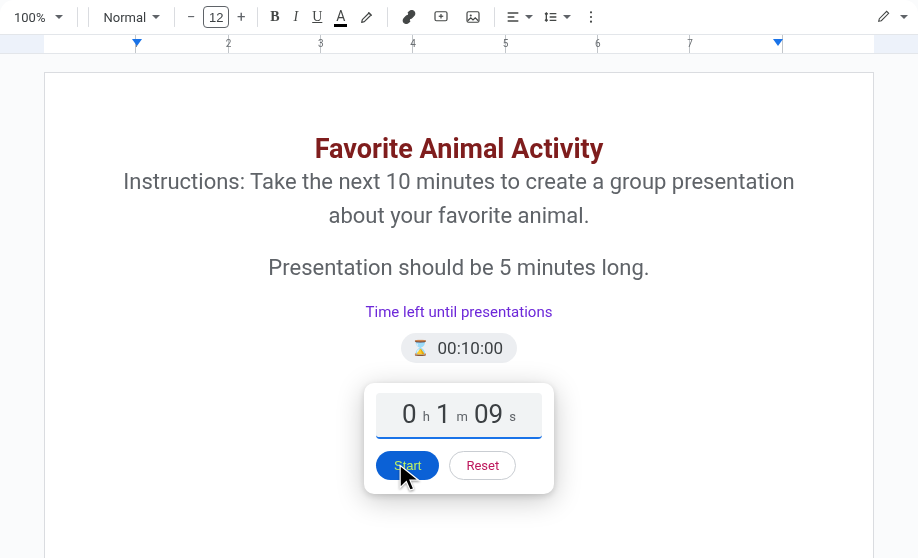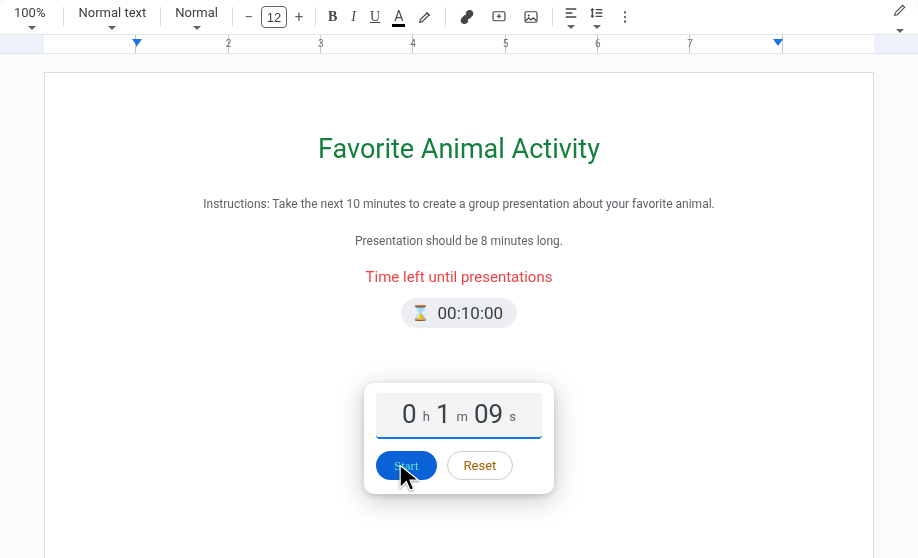--- a/index.html
+++ b/index.html
@@ -23,21 +23,20 @@
     font-size: 13px;
   }
   .tb-btn, .tb-sep, .tb-drop {
     display: flex;
     align-items: center;
     justify-content: center;
     height: 26px;
     border-radius: 4px;
     padding: 0 6px;
     cursor: default;
-    flex-direction: column;
   }
   .tb-drop { gap: 6px; padding: 0 8px; }
   .caret {
     width: 0; height: 0;
     border-left: 4px solid transparent;
     border-right: 4px solid transparent;
     border-top: 4px solid #5f6368;
   }
   .tb-sep {
     width: 1px; height: 20px; padding: 0;
@@ -121,33 +120,32 @@
   .page {
     width: 830px;
     min-height: 620px;
     background:#fff;
     border:1px solid #dadce0;
     padding: 60px 60px 60px 60px;
     text-align:center;
     position:relative;
   }
   .doc-title {
-    color:#15803d;
+    color:#7f1d1d;
     font-size:27px;
-    font-weight:400;
-    margin-bottom:30px;
+    font-weight:700;
   }
   .doc-para {
     color:#5f6368;
-    font-size:12px;
+    font-size:22px;
     line-height:1.55;
     margin-bottom:18px;
   }
   .doc-sub {
-    color:#ef4444;
+    color:#6d28d9;
     font-size:15px;
     margin-bottom:12px;
   }
   .timer-chip {
     display:inline-flex; align-items:center; gap:8px;
     background:#eceef1;
     border-radius:18px;
     padding:5px 14px 5px 10px;
     font-size:17px;
     color:#3c4043;
@@ -170,28 +168,28 @@
     border-bottom:2px solid #1a73e8;
     height:46px;
     display:flex; align-items:baseline; justify-content:center;
     gap:6px;
     padding-top:8px;
   }
   .tnum { font-size:26px; color:#3c4043; font-weight:400; line-height:1; }
   .tlab { font-size:13px; color:#5f6368; position:relative; top:-2px; }
   .popup-btns { display:flex; gap:10px; margin-top:12px; }
   .btn-start {
-    background:#1a73e8; color:#5eead4;
+    background:#1a73e8; color:#bef264;
     border:none; border-radius:18px;
     padding:0 18px; font-size:13px;
-    font-family:Liberation Serif, serif;
+    font-family:Liberation Sans, sans-serif;
   }
   .btn-start.hover { background:#0b61d6; }
   .btn-reset {
-    background:#fff; color:#a16207;
+    background:#fff; color:#be185d;
     border:1px solid #c9cdd2; border-radius:18px;
     padding:6px 16px; font-size:13px;
     font-family:inherit;
   }
   .cursor {
     position:absolute;
     top:390px; left:50%;
     transform: translateX(-62px);
     pointer-events:none;
   }
@@ -199,24 +197,20 @@
 </style>
 </head>
 <body>
 
 <div class="toolbar">
   <div class="tb-drop">
     <span class="zoom-val">100%</span>
     <span class="caret"></span>
   </div>
   <div class="tb-sep"></div>
-  <div class="tb-drop">
-    <span>Normal text</span>
-    <span class="caret"></span>
-  </div>
   <div class="tb-sep"></div>
   <div class="tb-drop">
     <span>Normal</span>
     <span class="caret"></span>
   </div>
   <div class="tb-sep"></div>
   <div class="fontsize-box">
     <div class="fs-btn tb-btn">
         <span>−</span>
       </div>
@@ -326,21 +320,21 @@
     </div>
   </div>
   <div class="indent-marker left"></div>
   <div class="indent-marker right"></div>
 </div>
 
 <div class="canvas">
   <div class="page">
     <div class="doc-title">Favorite Animal Activity</div>
     <div class="doc-para" style="max-width:700px;margin-left:auto;margin-right:auto;">Instructions: Take the next 10 minutes to create a group presentation about your favorite animal.</div>
-    <div class="doc-para">Presentation should be 8 minutes long.</div>
+    <div class="doc-para">Presentation should be 5 minutes long.</div>
     <div class="doc-sub">Time left until presentations</div>
     <div class="timer-chip">
       <span class="hourglass">⌛</span>
       <span>00:10:00</span>
     </div>
 
     
     <div class="popup">
       <div class="time-display">
         <span class="tnum">0</span>

